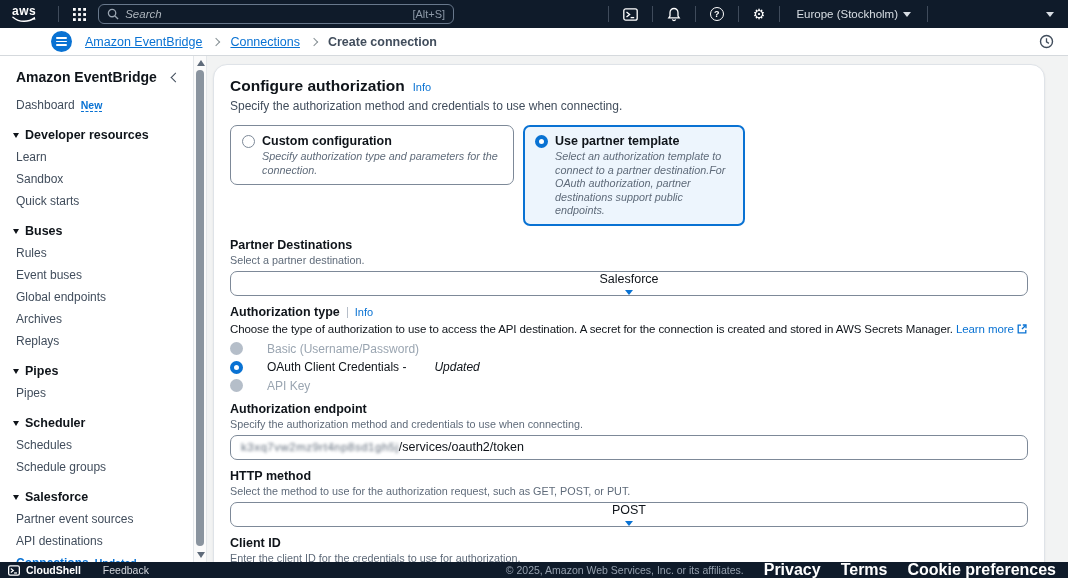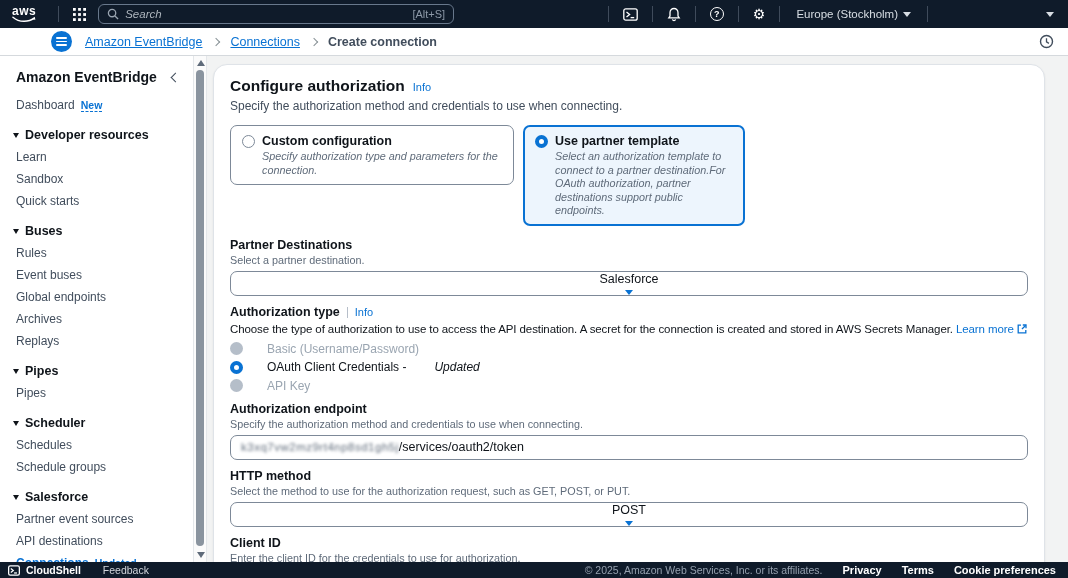--- a/index.html
+++ b/index.html
@@ -103,21 +103,21 @@
 
   .redacted { filter:blur(1.8px); color:#5f6b7a; font-size:11.5px; letter-spacing:.5px; user-select:none; }
 
   
   .footer { height:16px; background:#0f1b2a; display:flex; align-items:center; padding:0 12px 0 8px; }
   .f-left { display:flex; align-items:center; gap:22px; }
   .f-cloudshell { display:flex; align-items:center; gap:6px; color:#fff; font-size:10.5px; font-weight:700; cursor:pointer; }
   .f-feedback { color:#d1d5db; font-size:10.5px; cursor:pointer; }
   .f-right { margin-left:auto; display:flex; align-items:center; gap:20px; }
   .f-copy { color:#95a0ae; font-size:10.5px; }
-  .f-link { color:#fff; font-size:11px; font-weight:700; cursor:pointer; }
+  .f-link { color:#fff; font-size:16px; font-weight:700; cursor:pointer; }
 </style>
 </head>
 <body>
 
 <div class="topnav">
   <div class="aws-logo">
     <span class="txt">aws</span>
     <svg width="24" height="7" viewBox="0 0 26 7">
         <path d="M1 1 C8 7 18 6.5 24 2" fill="none" stroke="#fff" stroke-width="1.5" stroke-linecap="round"></path>
         <path d="M24.6 0.4 L25.3 3.8 L21.8 3.2 Z" fill="#fff"></path>

